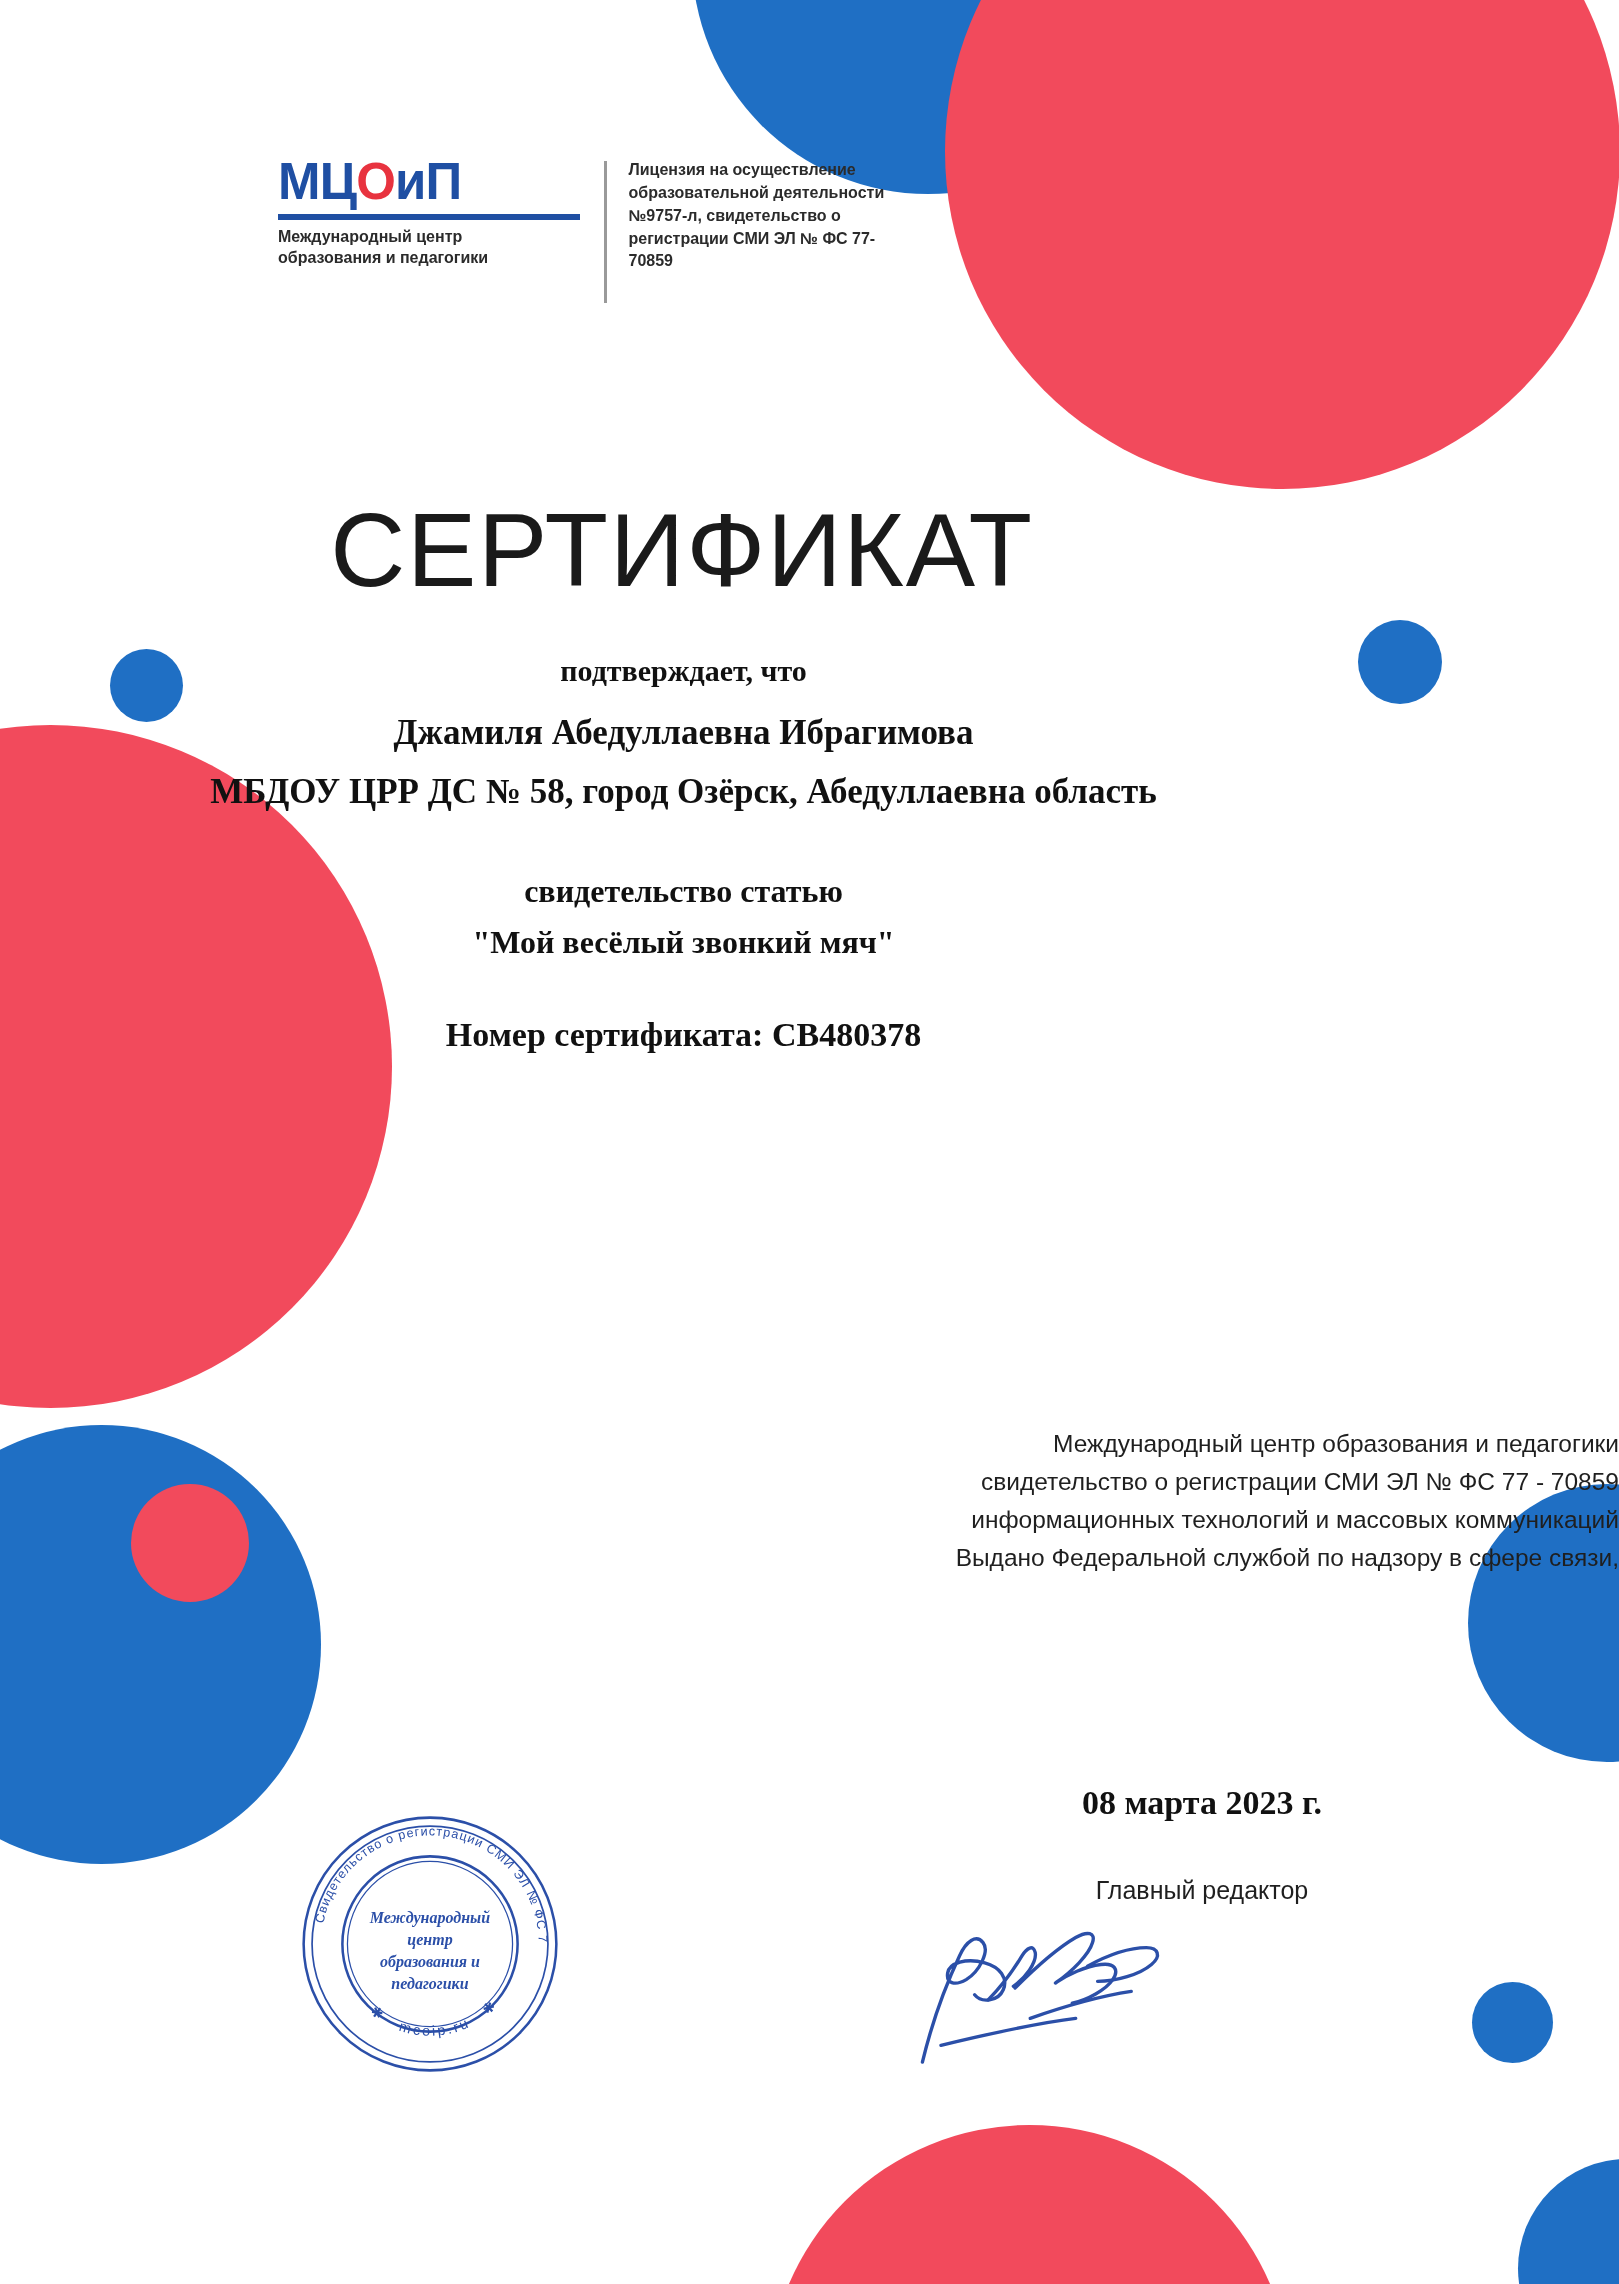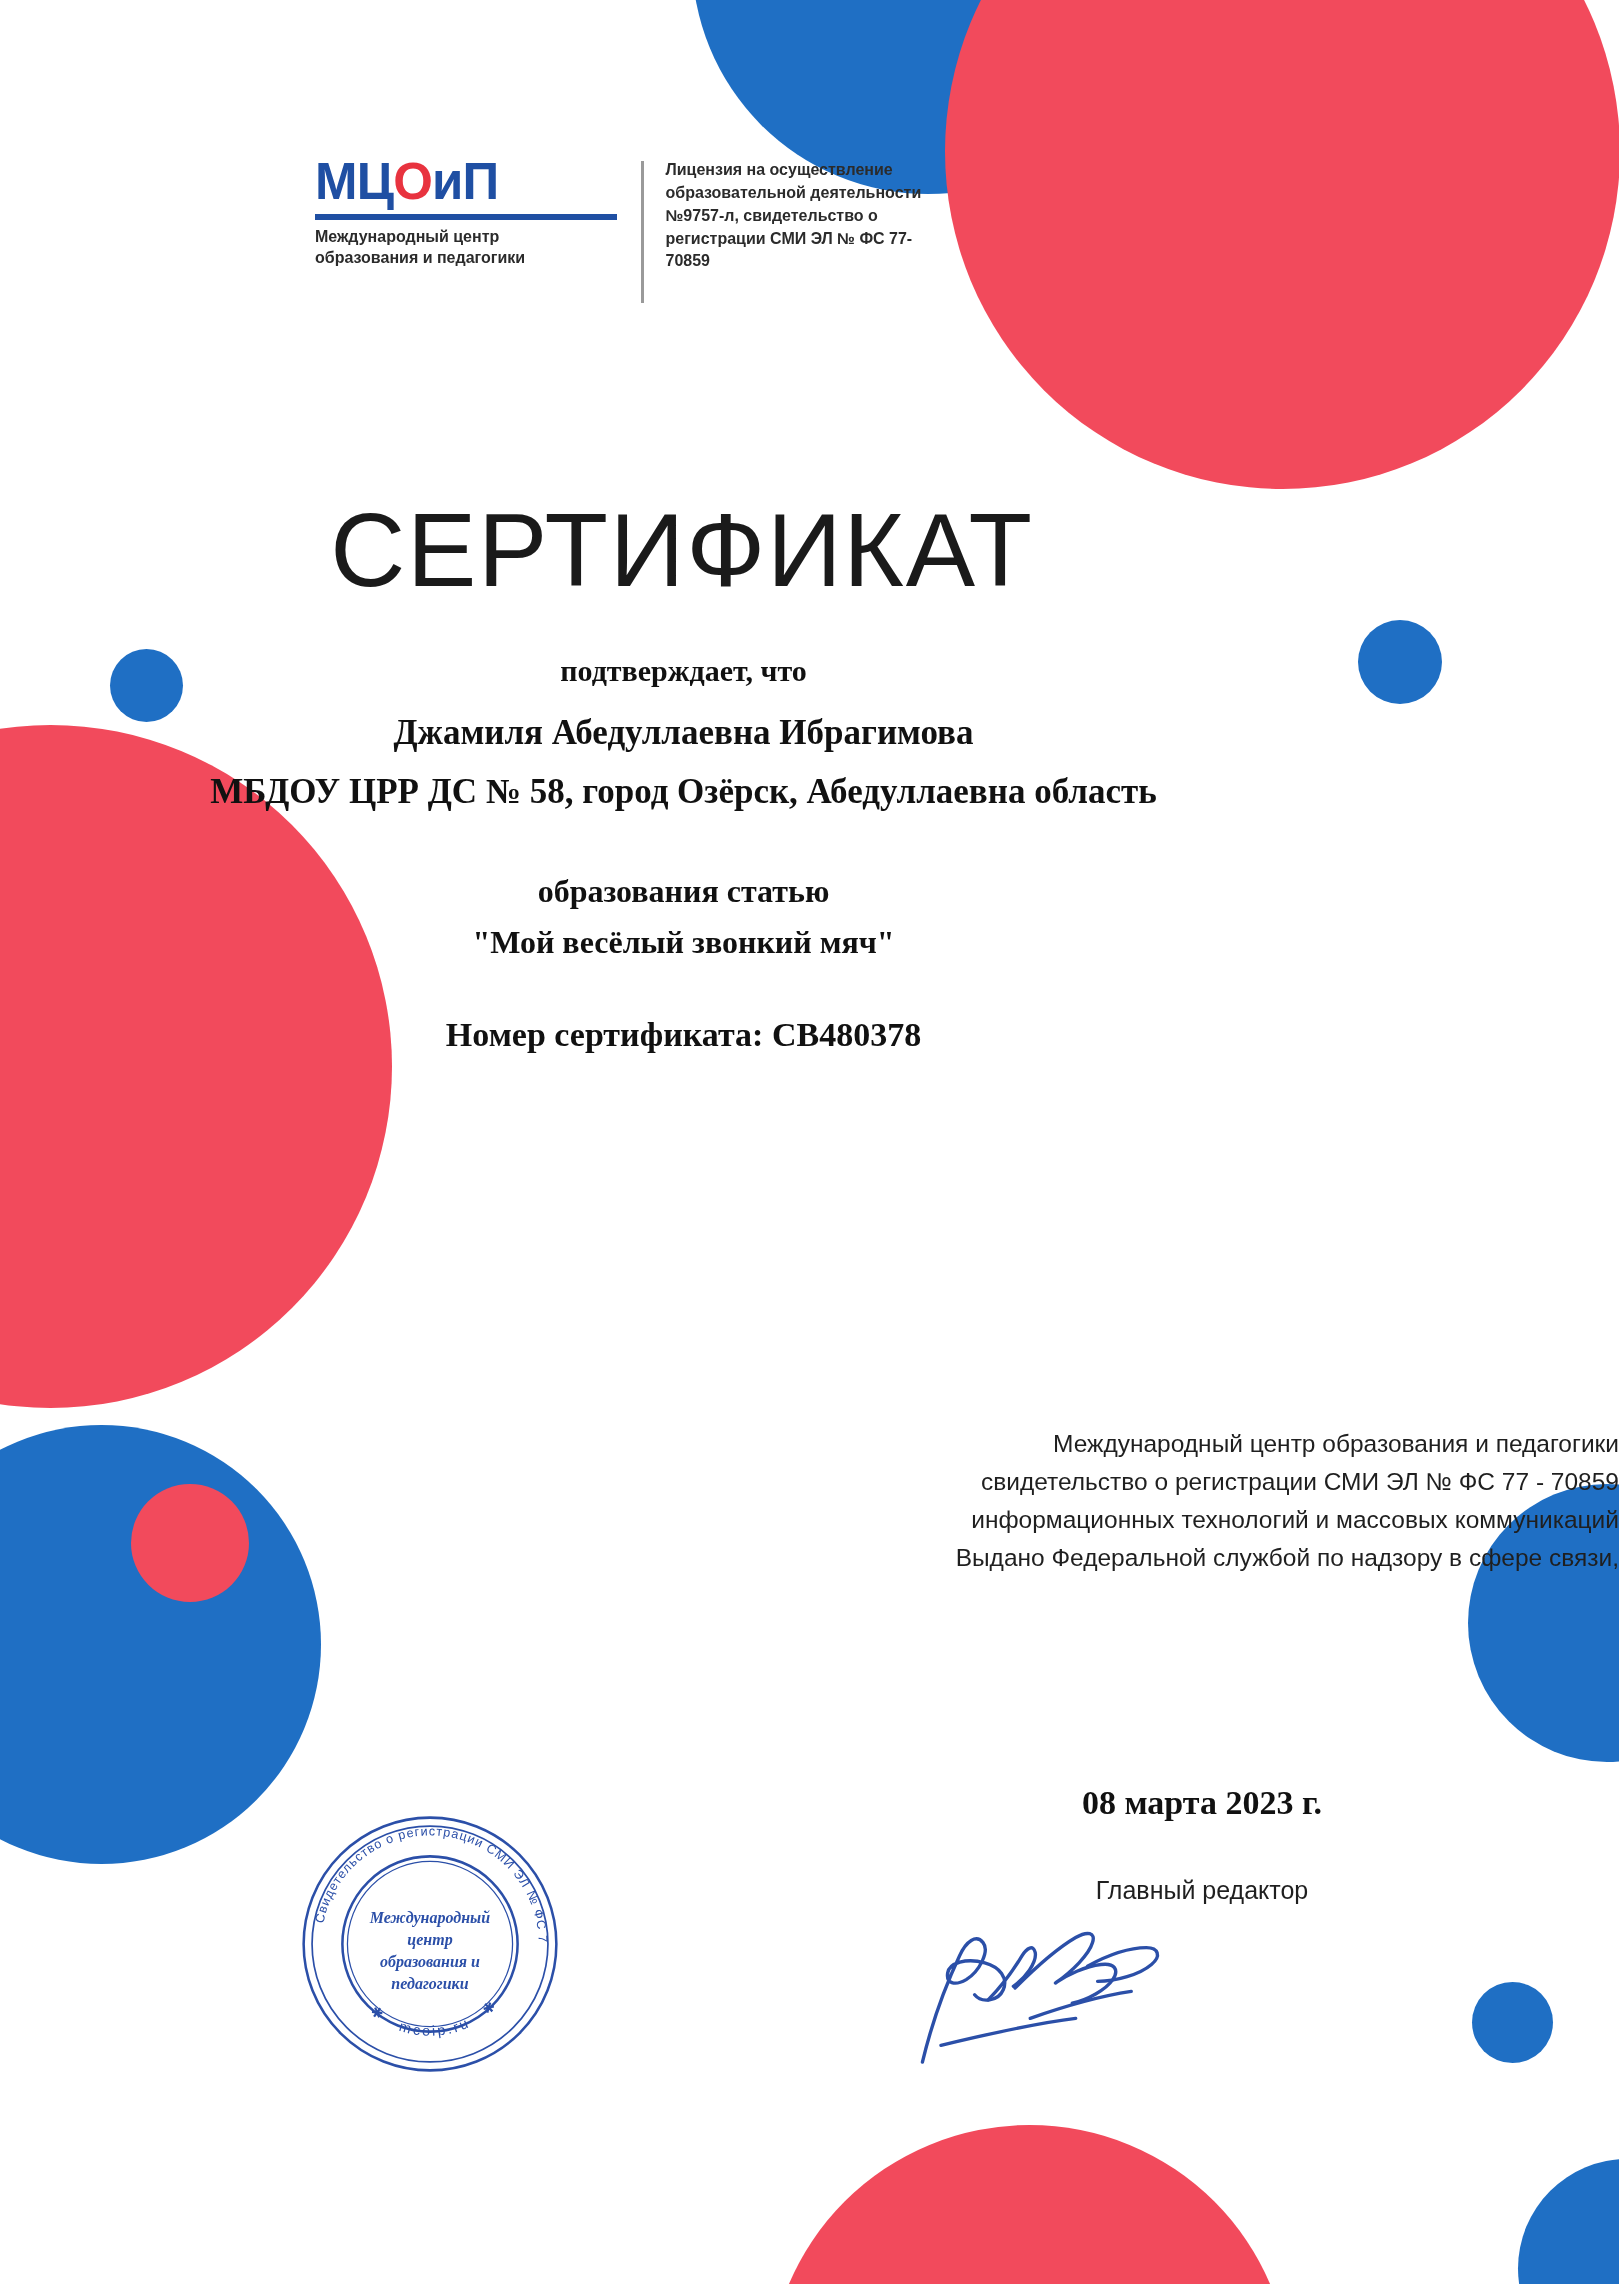--- a/index.html
+++ b/index.html
@@ -116,21 +116,20 @@
   #header {
     position: absolute;
     left: 278px;
     top: 156px;
     display: flex;
     align-items: flex-start;
     gap: 22px;
   }
   .logo-block {
     width: 304px;
-    margin-left: 37px;
   }
   .logo-word {
     font-family: "Liberation Sans", sans-serif;
     font-weight: bold;
     font-size: 51px;
     letter-spacing: -0.8px;
     line-height: 1;
     white-space: nowrap;
   }
   .logo-word .blue { color: #1f4fa3; }
@@ -294,21 +293,21 @@
   </div>
   <div class="logo-divider"></div>
   <div class="license-text">Лицензия на осуществление образовательной деятельности №9757-л, свидетельство о регистрации СМИ ЭЛ № ФС 77-70859</div>
 </div>
 
 <div id="cert-title">СЕРТИФИКАТ</div>
 
 <div class="serif-block" id="confirms">подтверждает, что</div>
 <div class="serif-block" id="recipient-name">Джамиля Абедуллаевна Ибрагимова</div>
 <div class="serif-block" id="recipient-org">МБДОУ ЦРР ДС № 58,  город Озёрск, Абедуллаевна область</div>
-<div class="serif-block" id="published-label">образования статью</div>
+<div class="serif-block" id="published-label">свидетельство статью</div>
 <div class="serif-block" id="article-title">"Мой весёлый звонкий мяч"</div>
 <div class="serif-block" id="cert-number">Номер сертификата: СВ480378</div>
 
 <div id="registration">
   <div>Международный центр образования и педагогики</div>
   <div>свидетельство о регистрации СМИ ЭЛ № ФС 77 - 70859</div>
   <div>информационных технологий и массовых коммуникаций</div>
   <div>Выдано Федеральной службой по надзору в сфере связи,</div>
 </div>
 

